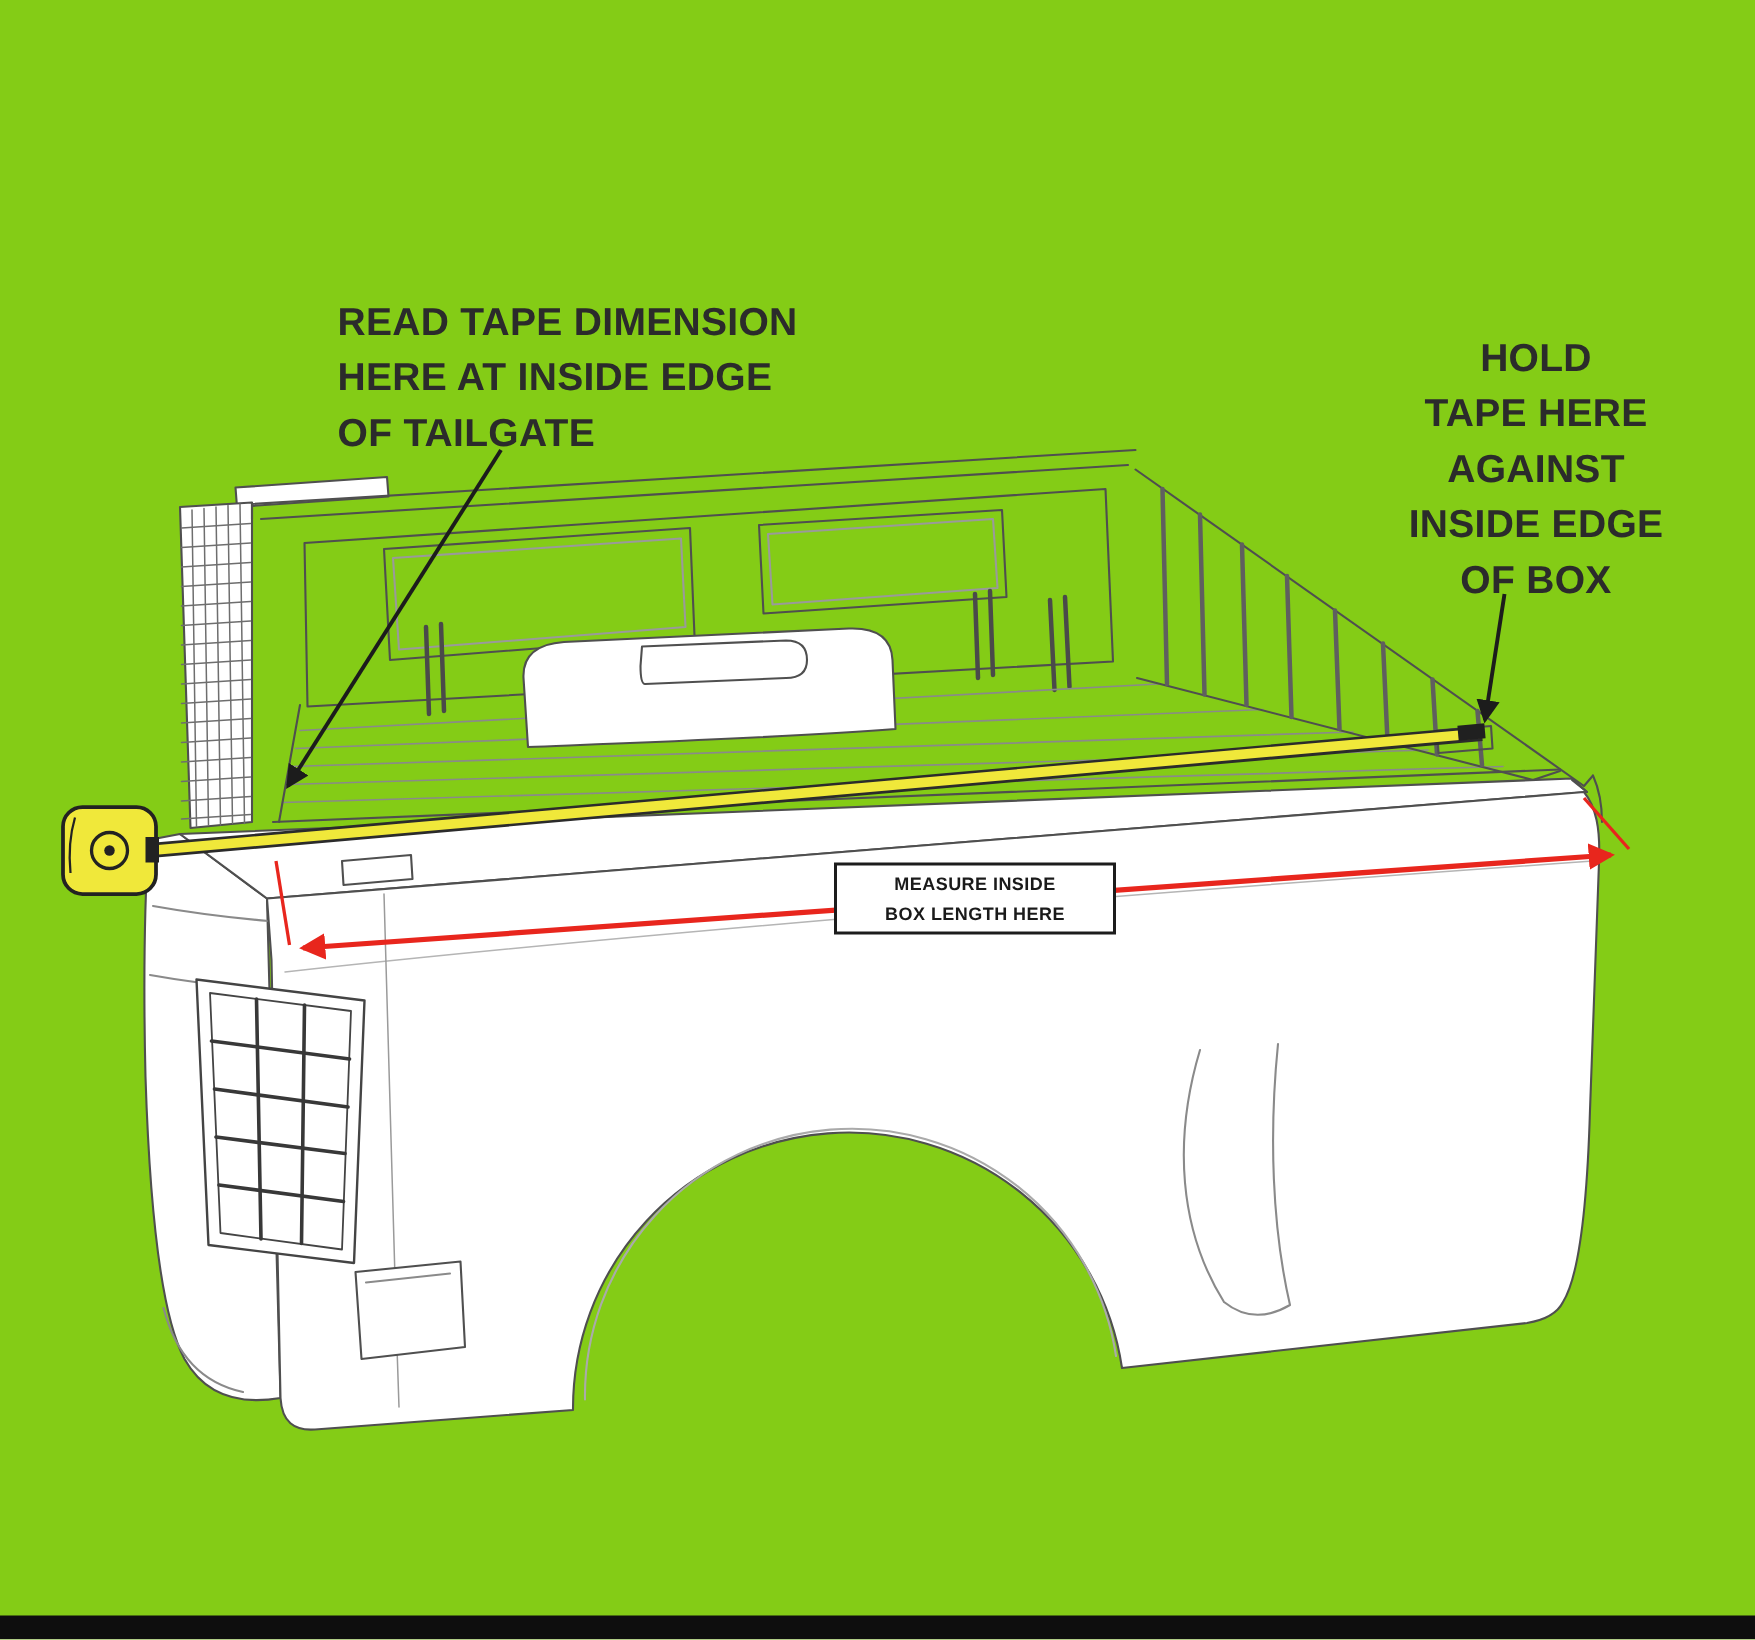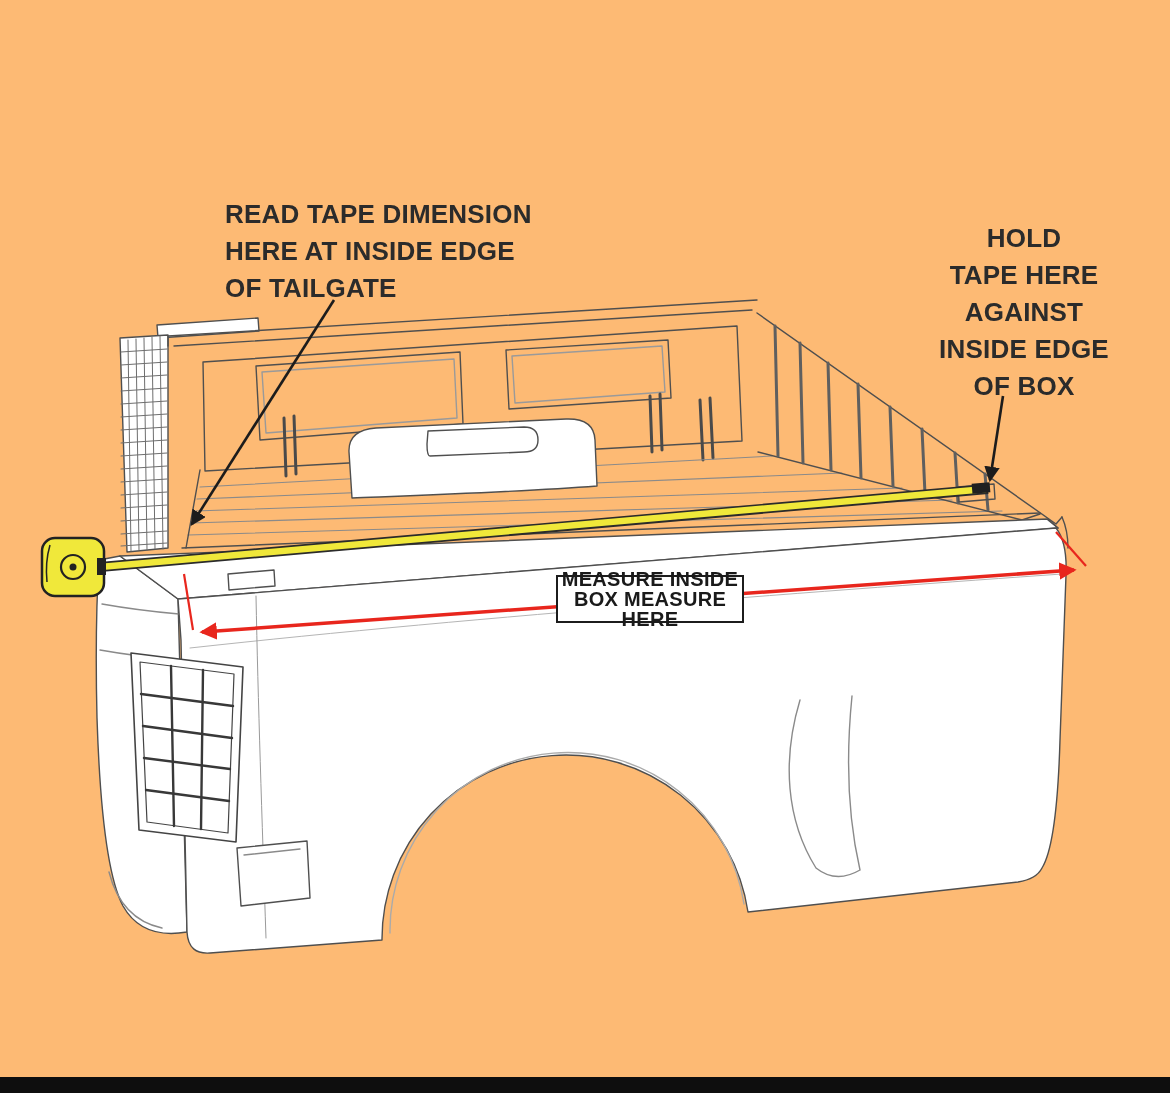--- a/index.html
+++ b/index.html
@@ -1,20 +1,20 @@
 <!DOCTYPE html>
 <html><head>
 <meta charset="utf-8">
 <style>
   html,body{margin:0;padding:0;background:#ffffff;}
   .stage{
     position:relative;
     width:1170px;height:1093px;
     margin:0 auto;
-    background:#fdba74;
+    background:#84cc16;
     overflow:hidden;
     font-family:"Liberation Sans", sans-serif;
   }
   .stage svg{position:absolute;left:0;top:0;}
   .note{
     position:absolute;
     font-weight:700;
     font-size:26px;
     line-height:37px;
     color:#2b2b2b;
@@ -25,21 +25,21 @@
   .note-right{left:929px;top:220px;width:190px;text-align:center;}
   .measure-label{
     position:absolute;
     left:556px;top:575px;
     width:188px;height:48px;
     background:#ffffff;
     border:2px solid #1c1c1c;
     box-sizing:border-box;
     display:flex;flex-direction:column;
     align-items:center;justify-content:center;
-    font-weight:700;font-size:20px;line-height:20px;
+    font-weight:700;font-size:12px;line-height:20px;
     color:#1a1a1a;letter-spacing:0.3px;
     text-align:center;
   }
   .footer-bar{
     position:absolute;left:0;bottom:0;
     width:100%;height:16px;
     background:#0e0e0e;
   }
 </style>
 </head>
@@ -138,17 +138,17 @@
 OF TAILGATE</div>
 
   <div class="note note-right">HOLD
 TAPE HERE
 AGAINST
 INSIDE EDGE
 OF BOX</div>
 
   <div class="measure-label">
     <div>MEASURE INSIDE</div>
-    <div>BOX MEASURE HERE</div>
+    <div>BOX LENGTH HERE</div>
   </div>
 
   <div class="footer-bar"></div>
 </div>
 
 </body></html>

